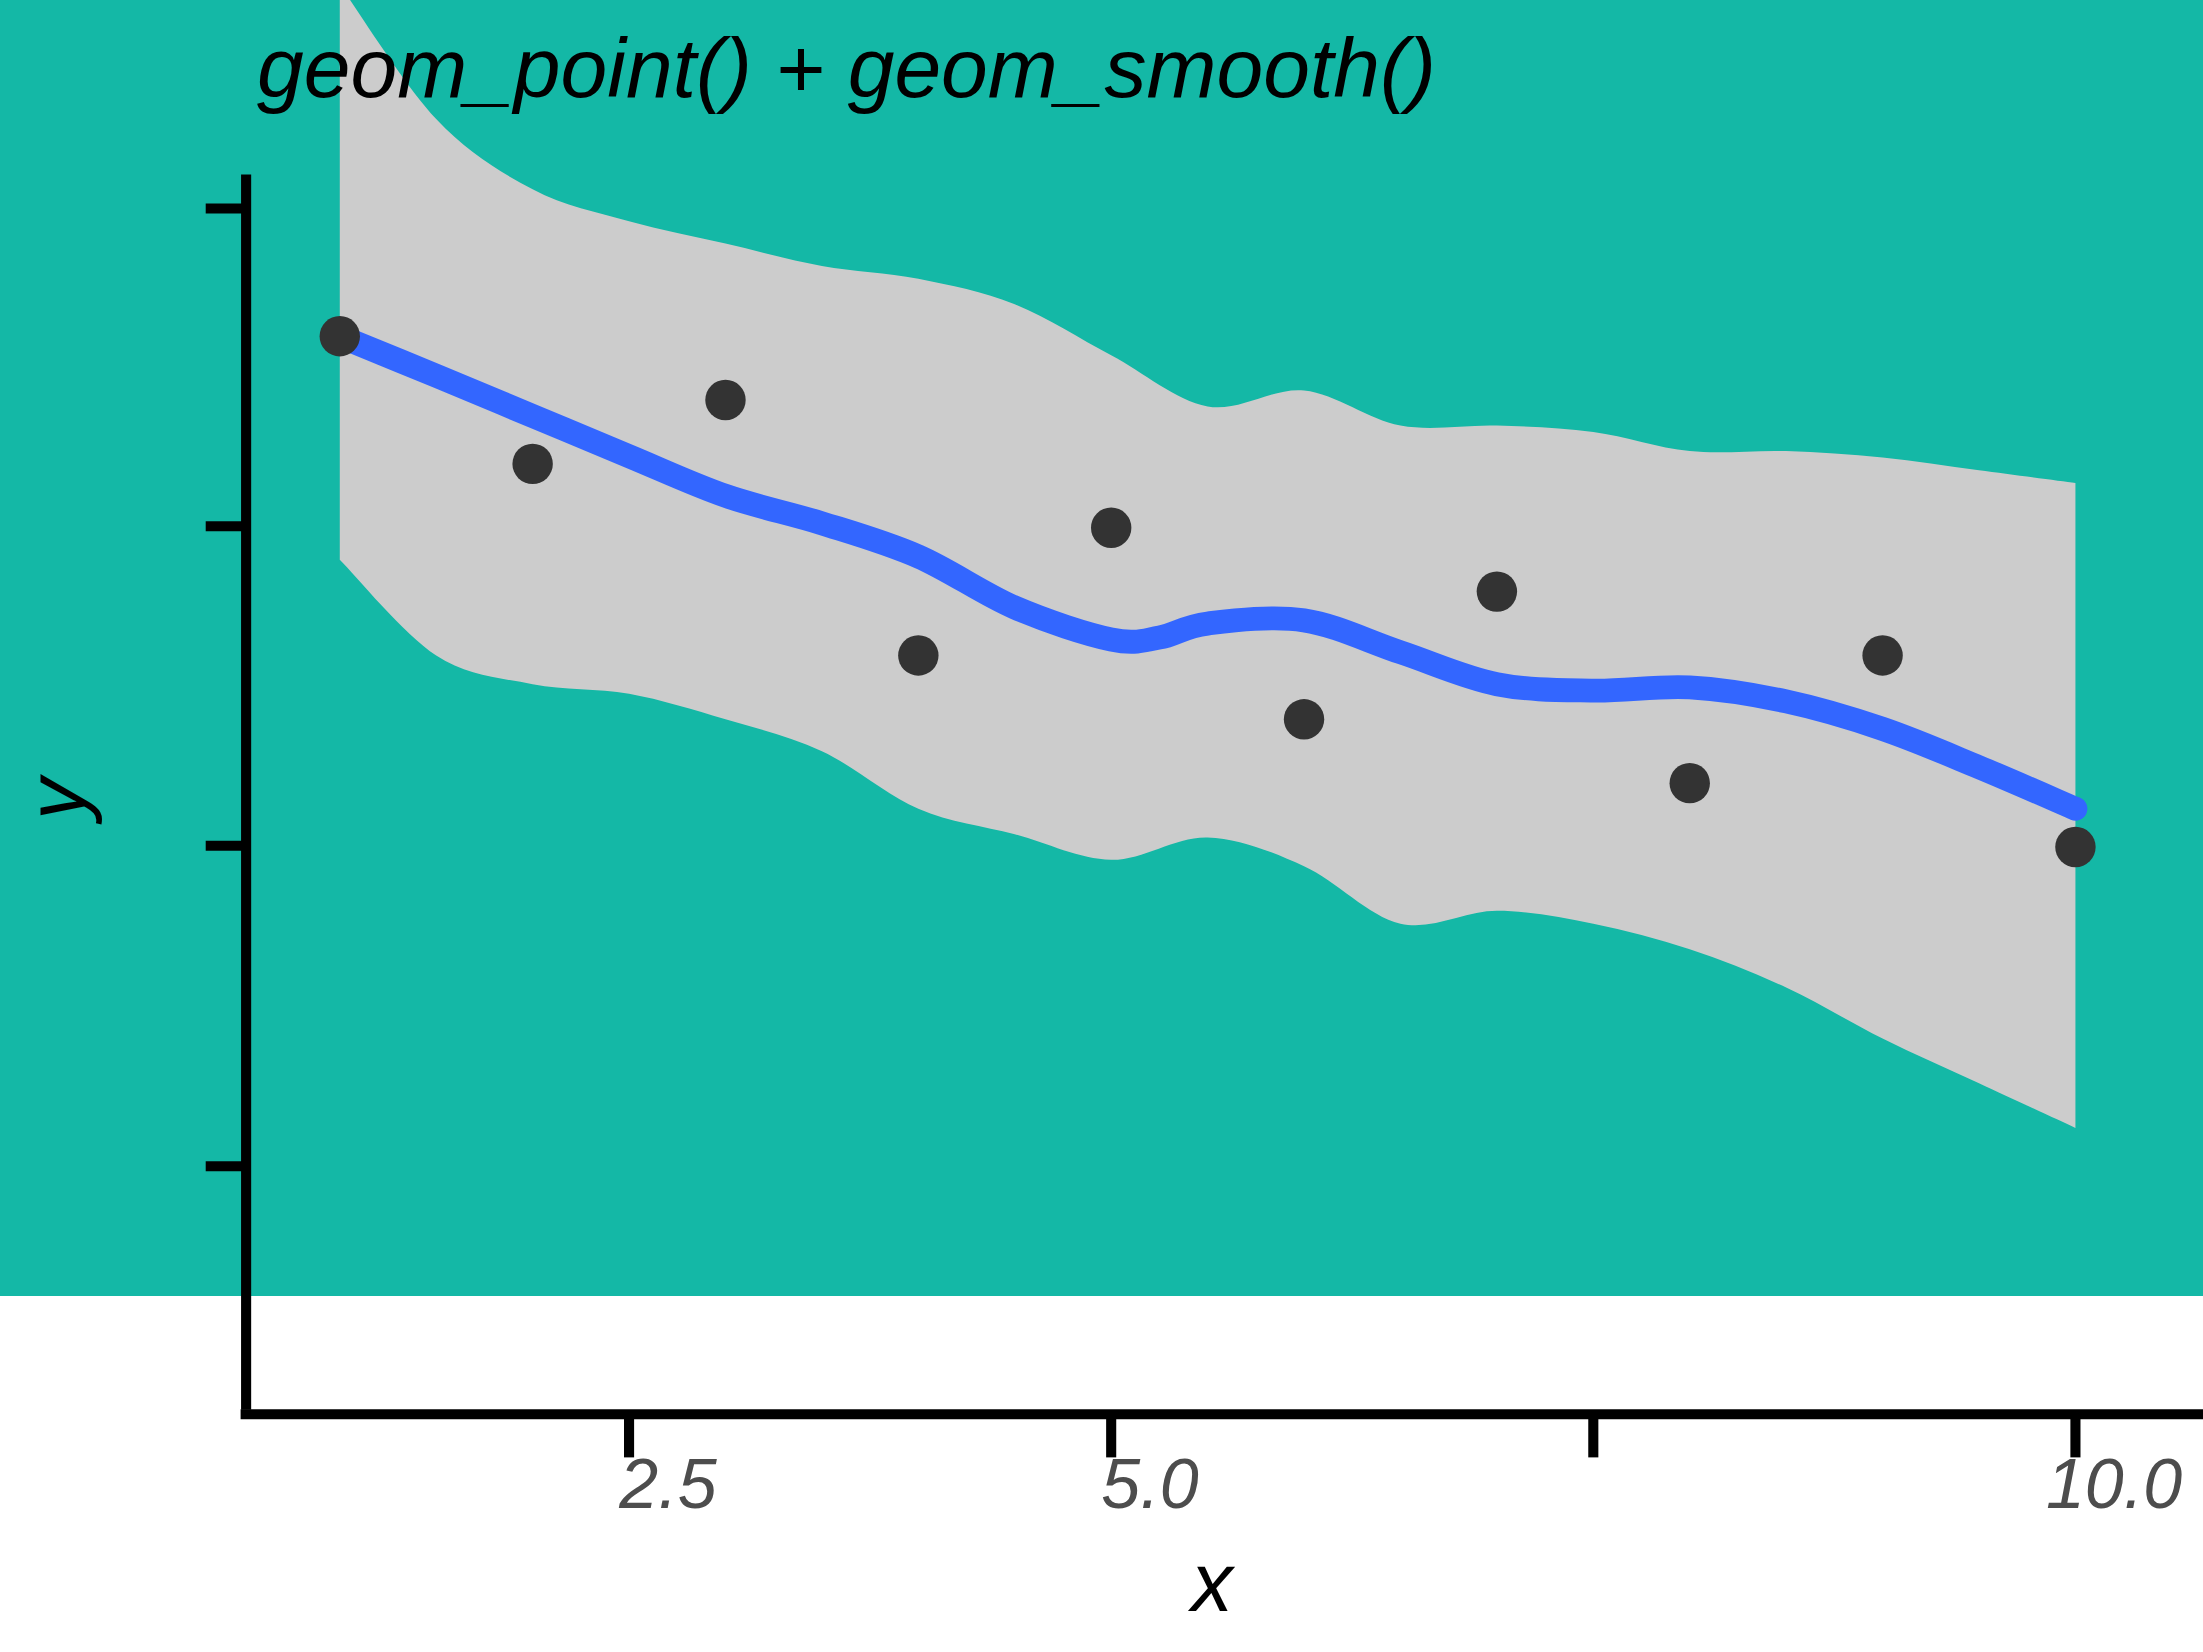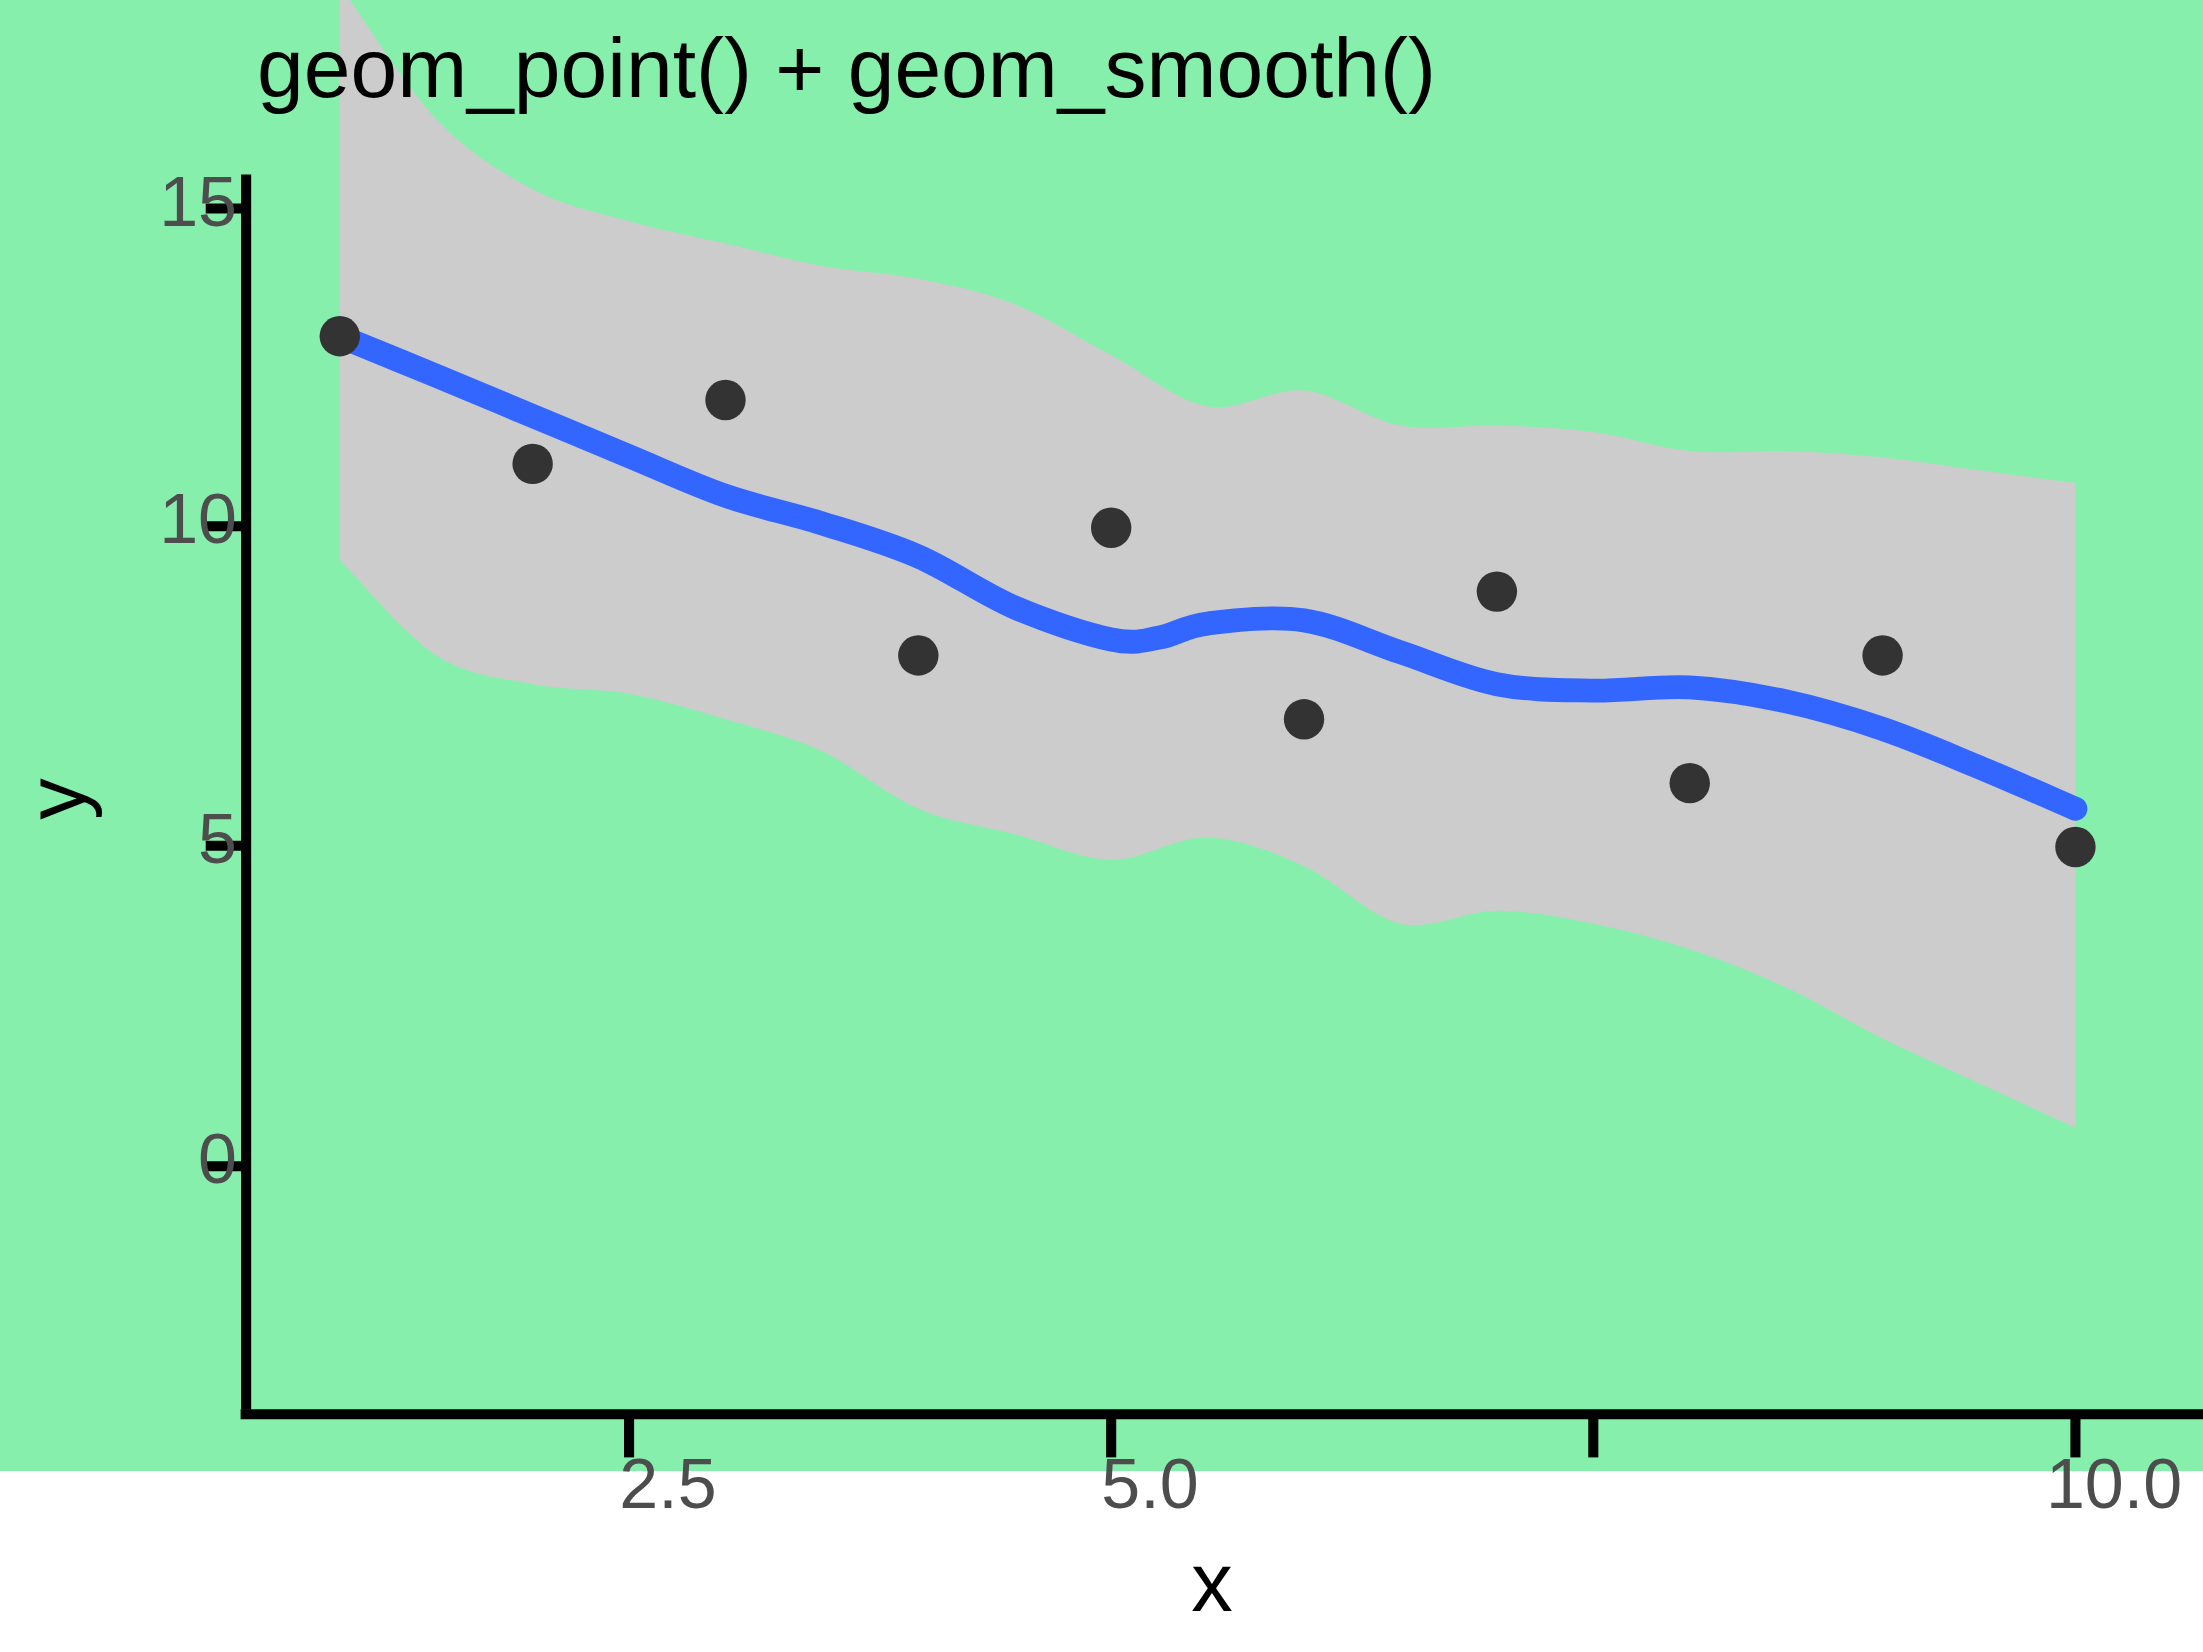--- a/index.html
+++ b/index.html
@@ -9,22 +9,23 @@
   }
   body {
     width: 2204px;
     height: 1653px;
     font-family: "Liberation Sans", sans-serif;
     overflow: hidden;
   }
   #plot-root {
     position: relative;
     width: 2204px;
-    height: 1471px;
-    background: #86efac;
+    height: 1296px;
+    background: #14b8a6;
+    font-style: italic;
   }
   #chart-title {
     position: absolute;
     left: 257px;
     top: 26px;
     font-size: 84px;
     line-height: 1.0;
     color: #000000;
     white-space: nowrap;
     font-weight: 400;
@@ -126,26 +127,20 @@
     <g id="x-ticks-group">
         <line y1="1545" y2="1587" x1="685" x2="685" stroke="#000000" stroke-width="11"></line>
         <line y1="1545" y2="1587" x1="1210" x2="1210" stroke="#000000" stroke-width="11"></line>
         <line y1="1545" y2="1587" x1="1735" x2="1735" stroke="#000000" stroke-width="11"></line>
         <line y1="1545" y2="1587" x1="2260" x2="2260" stroke="#000000" stroke-width="11"></line>
       </g>
   </svg>
 
   <div id="chart-title">geom_point() + geom_smooth()</div>
 
-  <div id="y-tick-labels">
-    <div class="y-tick-label" style="top:162px">15</div>
-    <div class="y-tick-label" style="top:479px">10</div>
-    <div class="y-tick-label" style="top:799px">5</div>
-    <div class="y-tick-label" style="top:1119px">0</div>
-  </div>
 
   <div id="x-tick-labels">
     <div class="x-tick-label" style="left:482px;  top:1444px">2.5</div>
     <div class="x-tick-label" style="left:964px; top:1444px">5.0</div>
     <div class="x-tick-label" style="left:1928px; top:1444px">10.0</div>
   </div>
 
   <div id="y-axis-title">y</div>
 
   <div id="x-axis-title">x</div>

